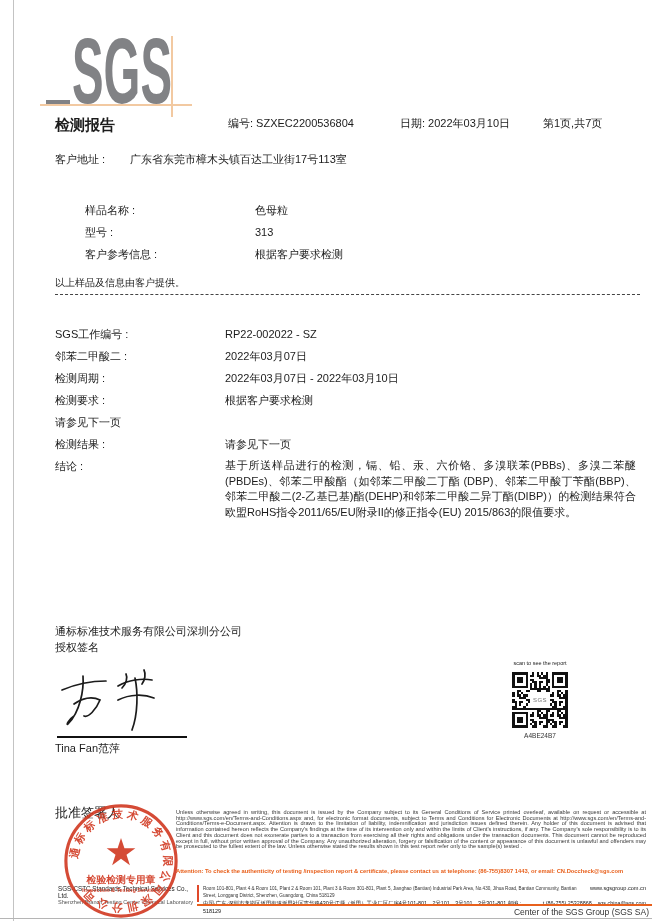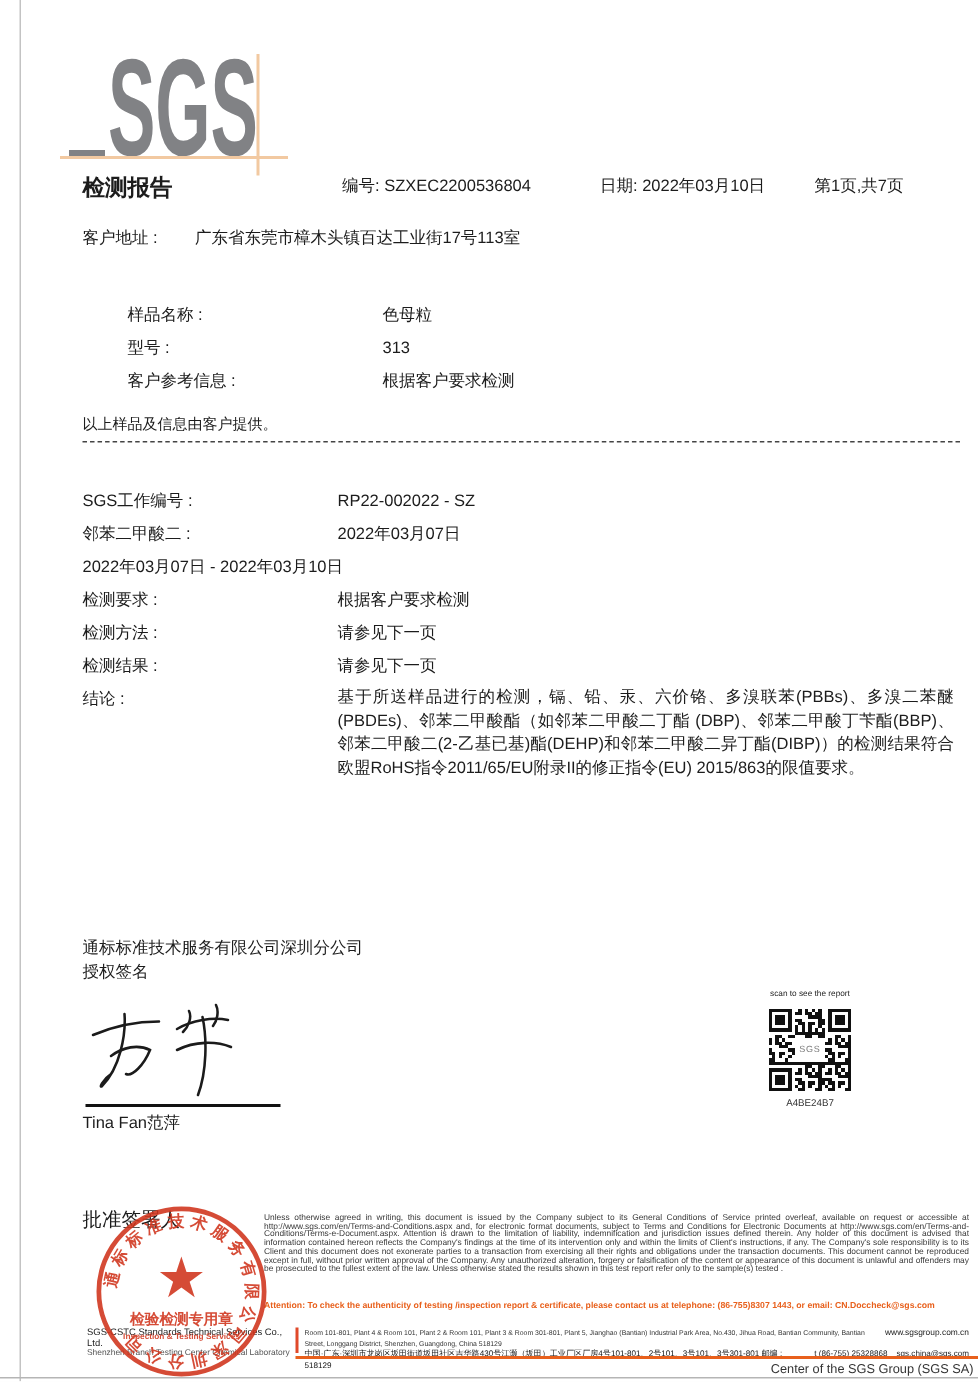--- a/index.html
+++ b/index.html
@@ -121,28 +121,28 @@
   <div class="sec-work">
     <div class="frow">
       <span class="flabel w170">SGS工作编号 :</span>
       <span class="fvalue">RP22-002022 - SZ</span>
     </div>
     <div class="frow">
       <span class="flabel w170">邻苯二甲酸二 :</span>
       <span class="fvalue">2022年03月07日</span>
     </div>
     <div class="frow">
+      <span class="flabel w170">检测周期 :</span>
       <span class="fvalue">2022年03月07日 - 2022年03月10日</span>
     </div>
     <div class="frow">
       <span class="flabel w170">检测要求 :</span>
       <span class="fvalue">根据客户要求检测</span>
     </div>
     <div class="frow">
-      <span class="flabel w170">检测方法 :</span>
       <span class="fvalue">请参见下一页</span>
     </div>
     <div class="frow">
       <span class="flabel w170">检测结果 :</span>
       <span class="fvalue">请参见下一页</span>
     </div>
     <div class="frow conclusion">
       <span class="flabel w170">结论 :</span>
       <span class="fvalue">基于所送样品进行的检测，镉、铅、汞、六价铬、多溴联苯(PBBs)、多溴二苯醚(PBDEs)、邻苯二甲酸酯（如邻苯二甲酸二丁酯 (DBP)、邻苯二甲酸丁苄酯(BBP)、邻苯二甲酸二(2-乙基已基)酯(DEHP)和邻苯二甲酸二异丁酯(DIBP)）的检测结果符合欧盟RoHS指令2011/65/EU附录II的修正指令(EU) 2015/863的限值要求。</span>
     </div>

